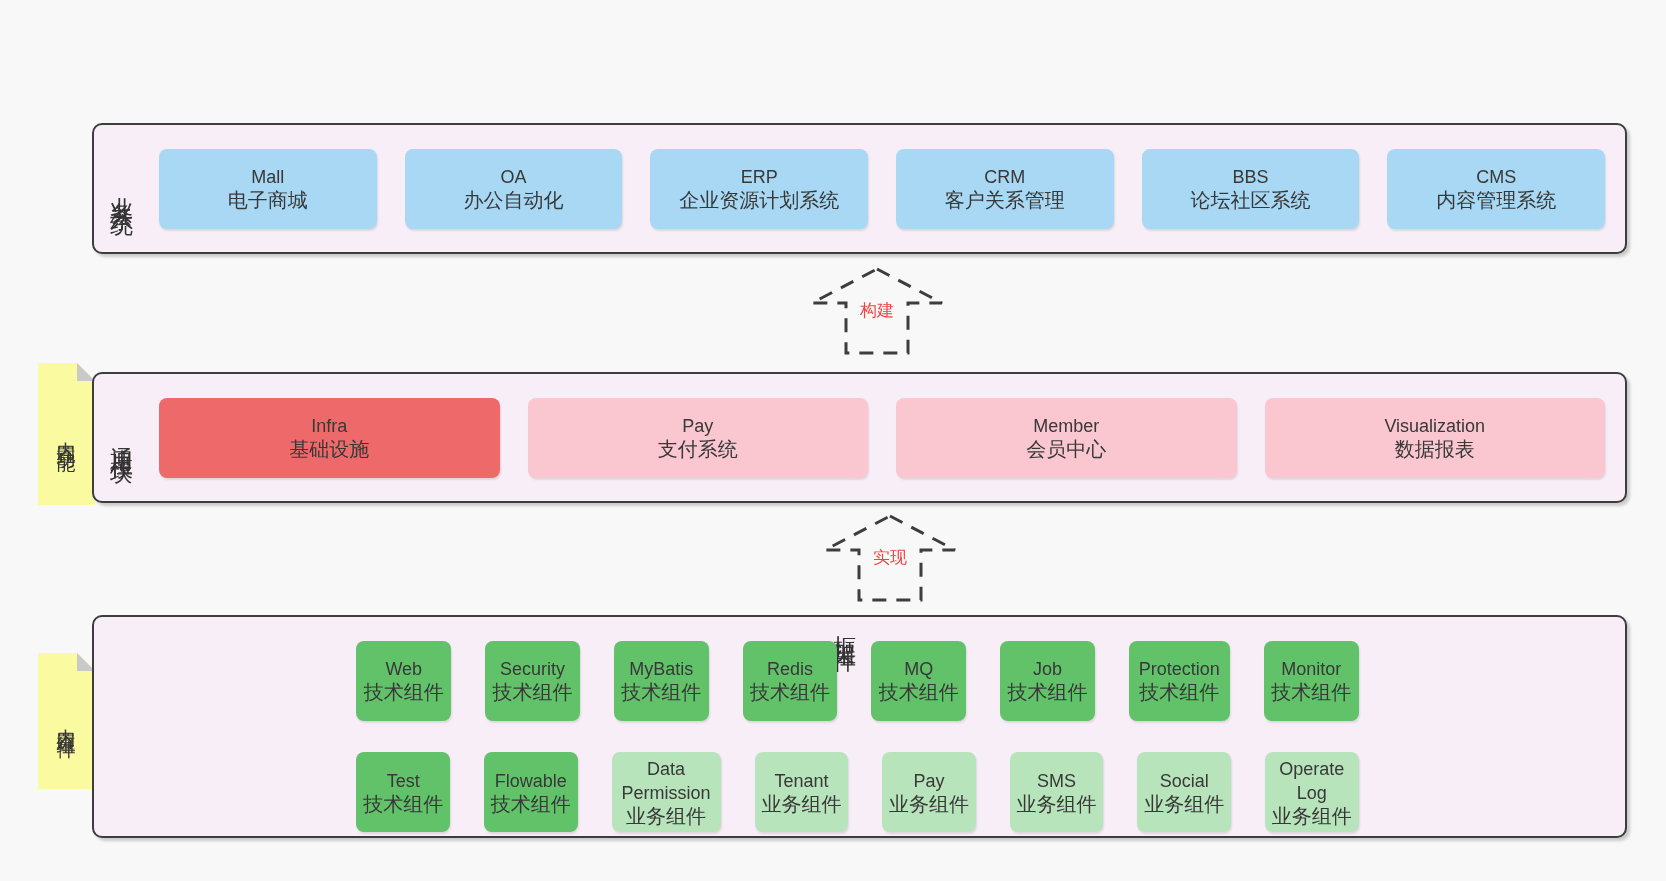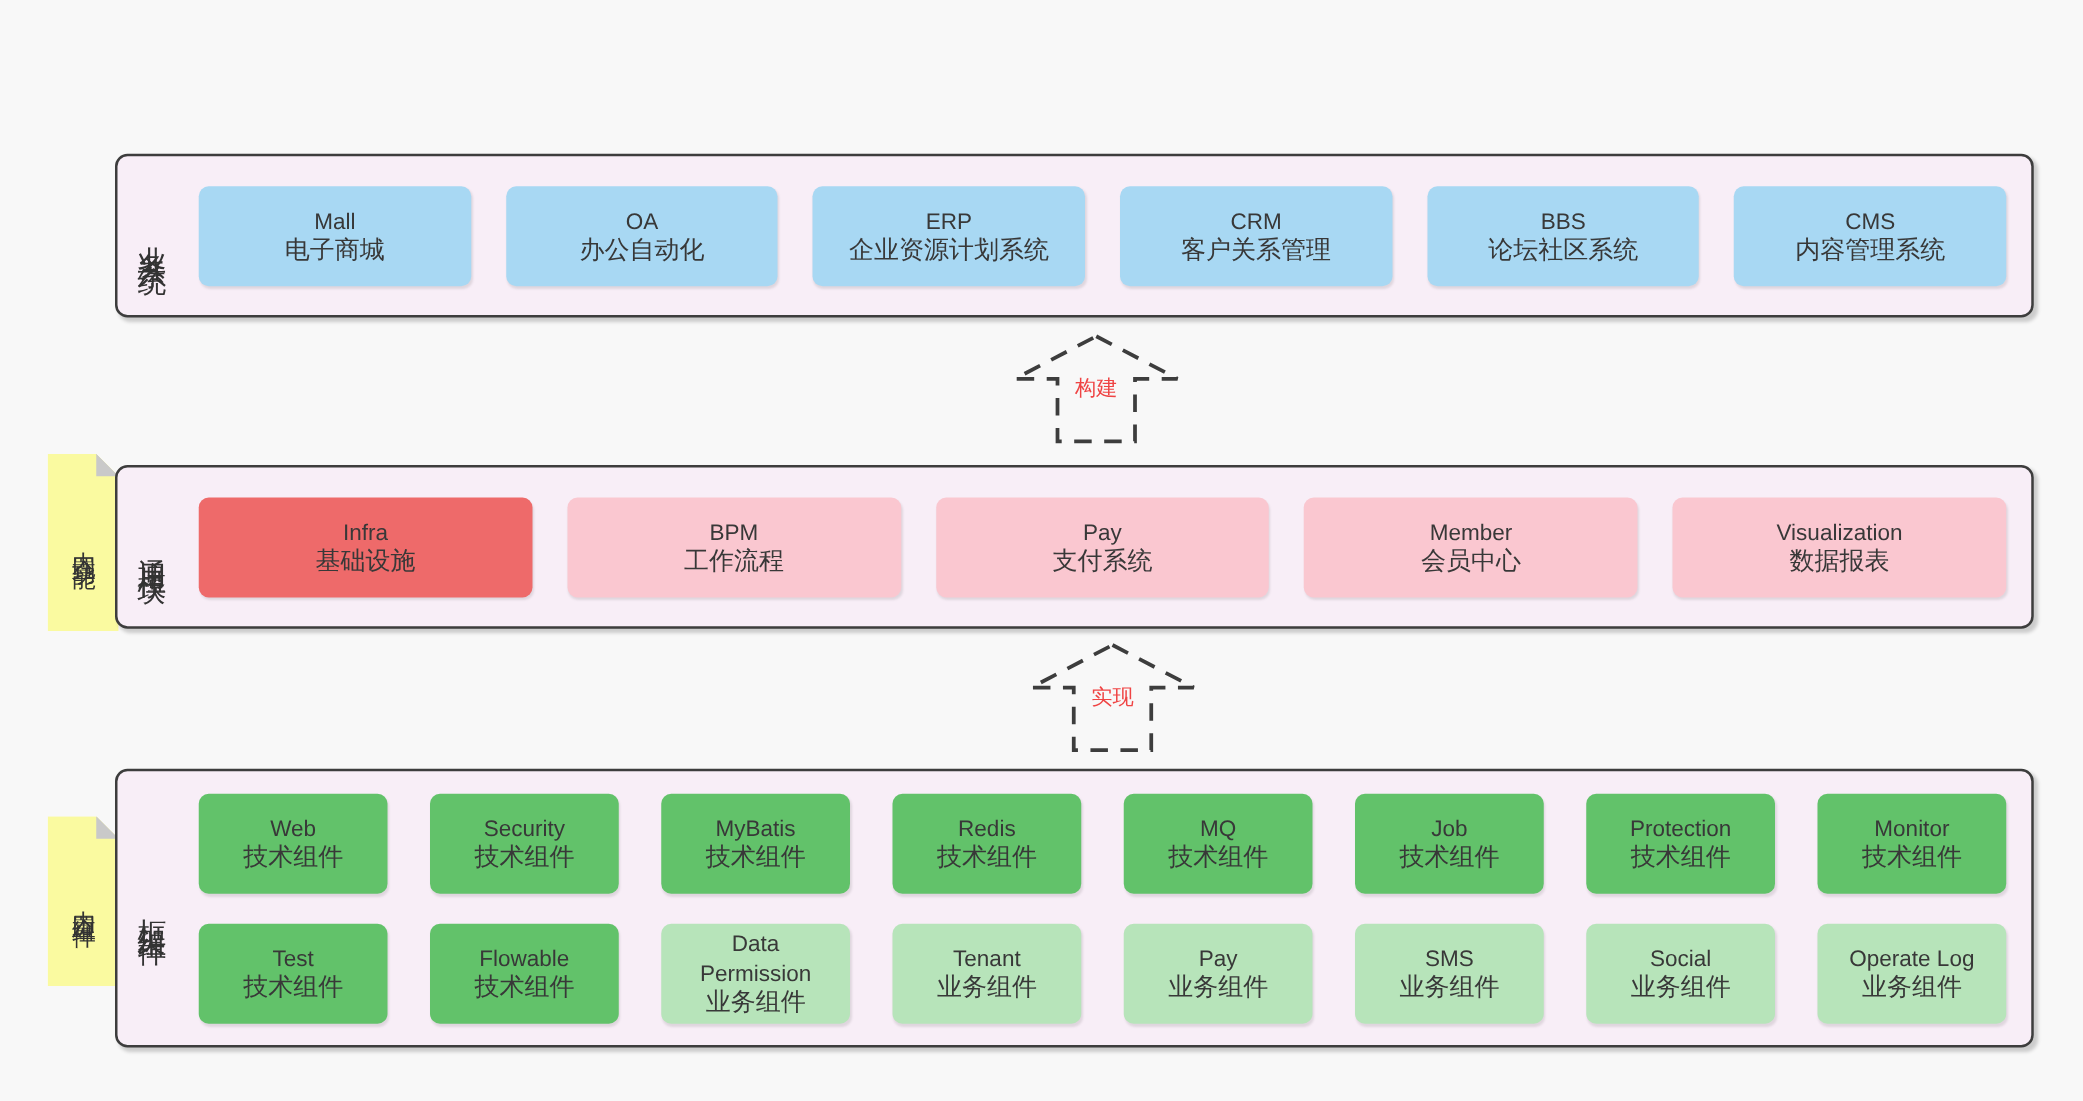--- a/index.html
+++ b/index.html
@@ -18,21 +18,21 @@
   .layer{
     position:absolute;left:92px;width:1535px;
     background:var(--layer-bg);
     border:2px solid var(--layer-border);border-radius:10px;
     box-shadow:3px 3px 3px rgba(0,0,0,0.18);
     display:flex;align-items:center;
     padding:0 20px 0 16px;z-index:2;
   }
   .layer-1{top:123px;height:131px;}
   .layer-2{top:372px;height:131px;}
-  .layer-3{top:615px;height:223px;}
+  .layer-3{top:615px;height:223px;flex-direction:column;}
   .v-text{
     writing-mode:vertical-rl;text-orientation:upright;
     letter-spacing:5px;line-height:1;
   }
   .layer-label{
     font-size:23px;color:#333;margin-right:26px;flex:0 0 auto;
   }
   .boxes{flex:1;display:flex;gap:28px;align-items:center;}
   .rows{flex:1;display:flex;flex-direction:column;gap:24px;justify-content:center;}
   .rows .boxes{gap:34px;}
@@ -118,24 +118,20 @@
 </div>
 
 <div class="layer layer-2">
   <div class="layer-label v-text">通用模块</div>
   <div class="boxes">
     <div class="box c-red">
       <div class="box-title">Infra</div>
       <div class="box-sub">基础设施</div>
     </div>
     <div class="box c-pink">
-      <div class="box-title">BPM</div>
-      <div class="box-sub">工作流程</div>
-    </div>
-    <div class="box c-pink">
       <div class="box-title">Pay</div>
       <div class="box-sub">支付系统</div>
     </div>
     <div class="box c-pink">
       <div class="box-title">Member</div>
       <div class="box-sub">会员中心</div>
     </div>
     <div class="box c-pink">
       <div class="box-title">Visualization</div>
       <div class="box-sub">数据报表</div>

